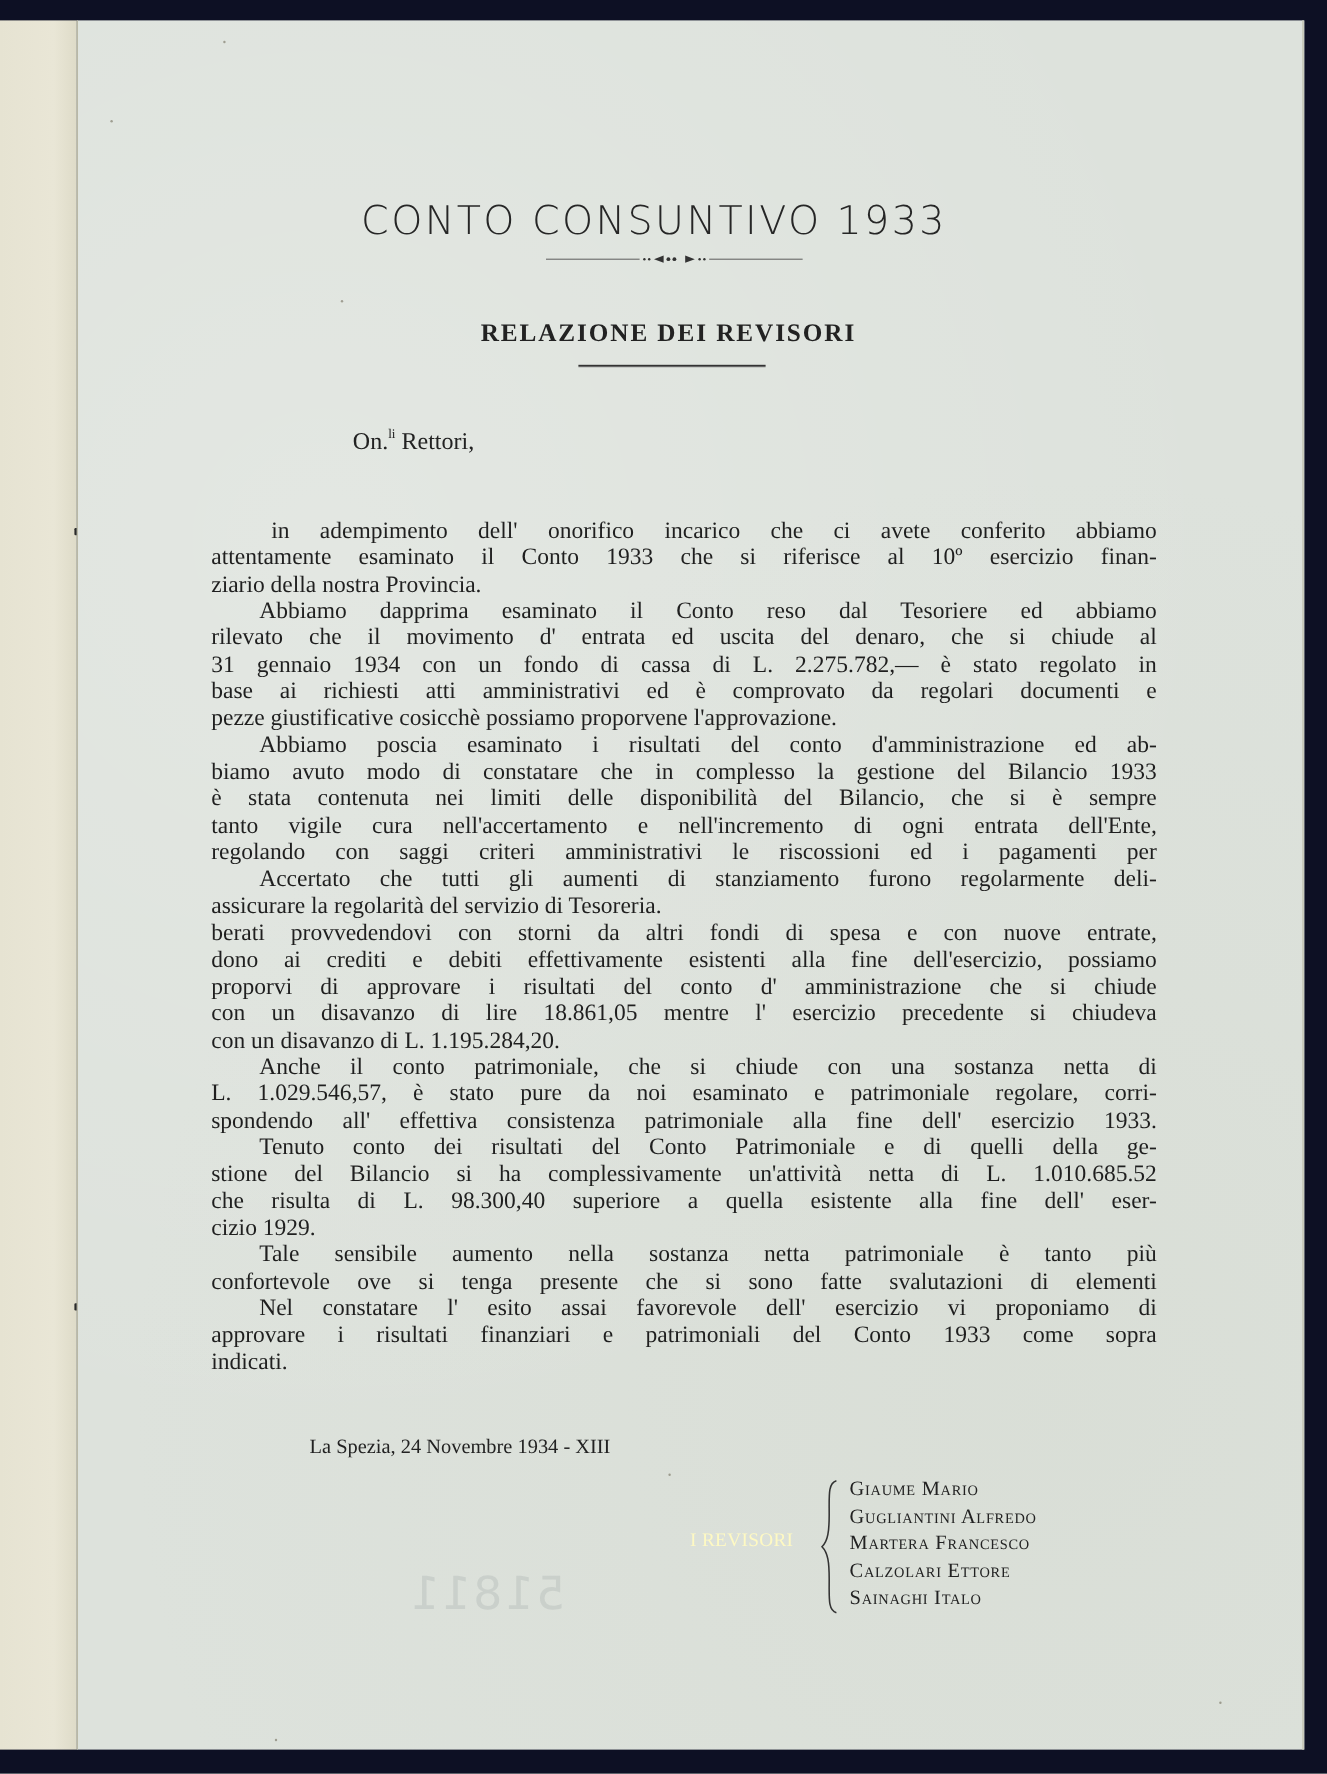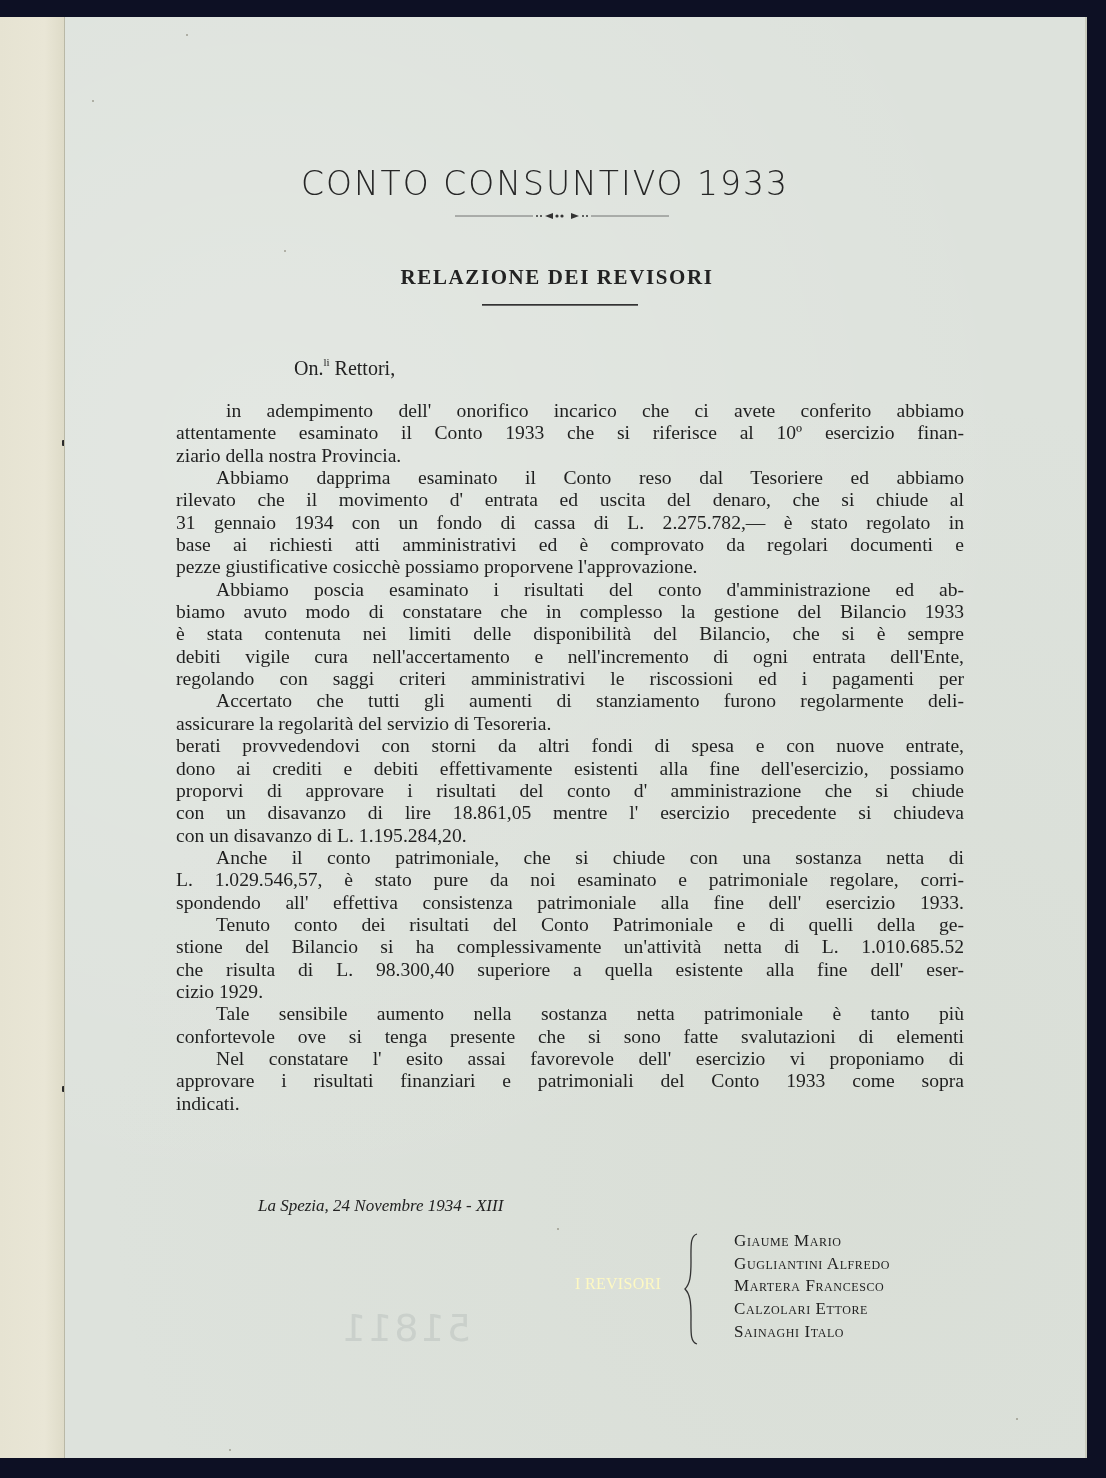--- a/index.html
+++ b/index.html
@@ -52,35 +52,35 @@
     .body {
       position: absolute; left: 176px; top: 400px; width: 788px;
       font-family: "Liberation Serif", serif; font-size: 19.6px; line-height: 22.35px; color: #1f1f1f;
     }
     .line {
       display: block; text-align: justify; text-align-last: justify; white-space: nowrap;
       height: 22.35px; overflow: visible;
     }
     .line.last { text-align-last: left; }
     .line.indent { padding-left: 40px; }
-    .line.indent2 { padding-left: 50px; }
+    .line.indent2 { padding-left: 50px; margin-top: 32px; }
     .place-date {
-      position: absolute; left: 258px; top: 1196px; font-style: italic; font-size: 17px; color: #222;
+      position: absolute; left: 258px; top: 1196px; font-size: 17px; color: #222;
     }
     .signers-label {
       position: absolute; left: 575px; top: 1275px; font-size: 16px; letter-spacing: 0.3px; color: #fef9c3;
     }
     .brace {
       position: absolute; left: 683px; top: 1232px; width: 18px; height: 114px;
     }
     .signers {
       position: absolute; left: 708px; top: 1230px; font-size: 17px; line-height: 22.7px;
       font-variant: small-caps; letter-spacing: 0.6px; color: #222;
     }
-    .signers div { white-space: nowrap; margin-left: 26px; }
+    .signers div { white-space: nowrap; }
     .stamp {
       position: absolute; left: 340px; top: 1306px; font-family: "DejaVu Sans", sans-serif;
       font-size: 38px; color: rgba(140, 150, 150, 0.22); transform: scaleX(-1); letter-spacing: 2px;
     }
     .speck { position: absolute; width: 2px; height: 2px; background: rgba(80,70,50,0.45); border-radius: 1px; }
   </style>
 </head>
 <body>
 
 <div class="prev-page"></div>
@@ -117,21 +117,21 @@
     <span class="line">attentamente esaminato il Conto 1933 che si riferisce al 10º esercizio finan-</span>
     <span class="line last">ziario della nostra Provincia.</span>
     <span class="line indent">Abbiamo dapprima esaminato il Conto reso dal Tesoriere ed abbiamo</span>
     <span class="line">rilevato che il movimento d' entrata ed uscita del denaro, che si chiude al</span>
     <span class="line">31 gennaio 1934 con un fondo di cassa di L. 2.275.782,— è stato regolato in</span>
     <span class="line">base ai richiesti atti amministrativi ed è comprovato da regolari documenti e</span>
     <span class="line last">pezze giustificative cosicchè possiamo proporvene l'approvazione.</span>
     <span class="line indent">Abbiamo poscia esaminato i risultati del conto d'amministrazione ed ab-</span>
     <span class="line">biamo avuto modo di constatare che in complesso la gestione del Bilancio 1933</span>
     <span class="line">è stata contenuta nei limiti delle disponibilità del Bilancio, che si è sempre</span>
-    <span class="line">debiti vigile cura nell'accertamento e nell'incremento di ogni entrata dell'Ente,</span>
+    <span class="line">tanto vigile cura nell'accertamento e nell'incremento di ogni entrata dell'Ente,</span>
     <span class="line">regolando con saggi criteri amministrativi le riscossioni ed i pagamenti per</span>
     <span class="line indent">Accertato che tutti gli aumenti di stanziamento furono regolarmente deli-</span>
     <span class="line last">assicurare la regolarità del servizio di Tesoreria.</span>
     <span class="line">berati provvedendovi con storni da altri fondi di spesa e con nuove entrate,</span>
     <span class="line">dono ai crediti e debiti effettivamente esistenti alla fine dell'esercizio, possiamo</span>
     <span class="line">proporvi di approvare i risultati del conto d' amministrazione che si chiude</span>
     <span class="line">con un disavanzo di lire 18.861,05 mentre l' esercizio precedente si chiudeva</span>
     <span class="line last">con un disavanzo di L. 1.195.284,20.</span>
     <span class="line indent">Anche il conto patrimoniale, che si chiude con una sostanza netta di</span>
     <span class="line">L. 1.029.546,57, è stato pure da noi esaminato e patrimoniale regolare, corri-</span>

